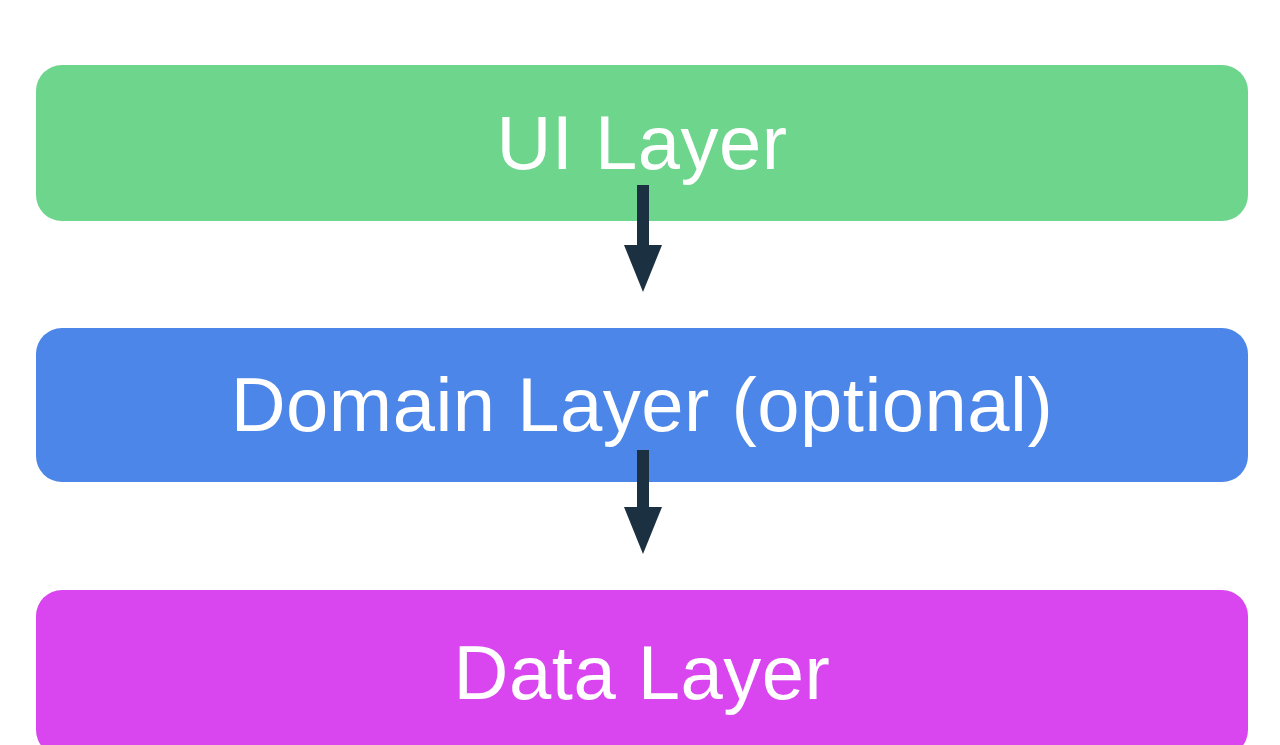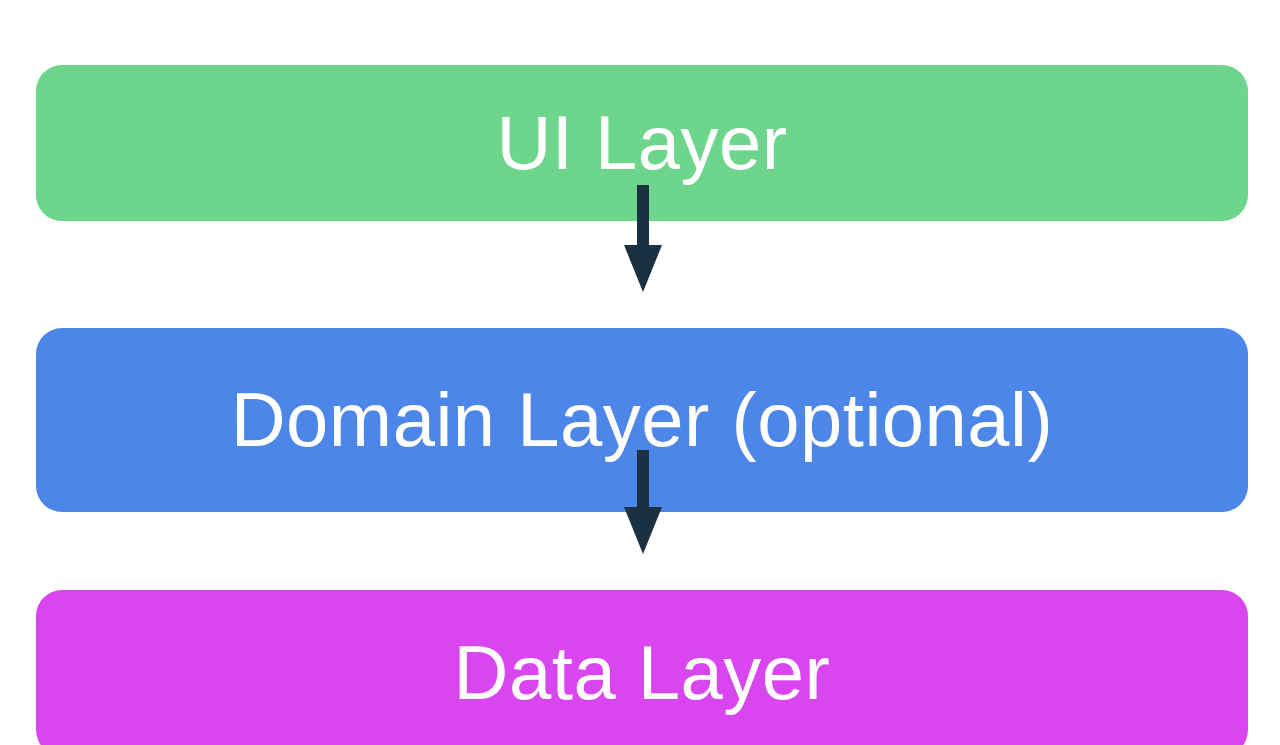--- a/index.html
+++ b/index.html
@@ -27,21 +27,21 @@
     justify-content: center;
     color: #ffffff;
     font-size: 76px;
     font-weight: 400;
     letter-spacing: 0.5px;
     line-height: 1;
     user-select: none;
     margin-top: 36px;
   }
   #box-ui     { top: 29px;  height: 156px; }
-  #box-domain { top: 292px; height: 184px; }
+  #box-domain { top: 292px; height: 154px; }
   #box-data   { top: 554px; height: 166px; }
   .arrow {
     position: absolute;
     width: 44px;
     display: block;
   }
   #arrow-1 { left: 621px; top: 185px; height: 107px; }
   #arrow-2 { left: 621px; top: 450px; height: 104px; }
 </style>
 </head>

